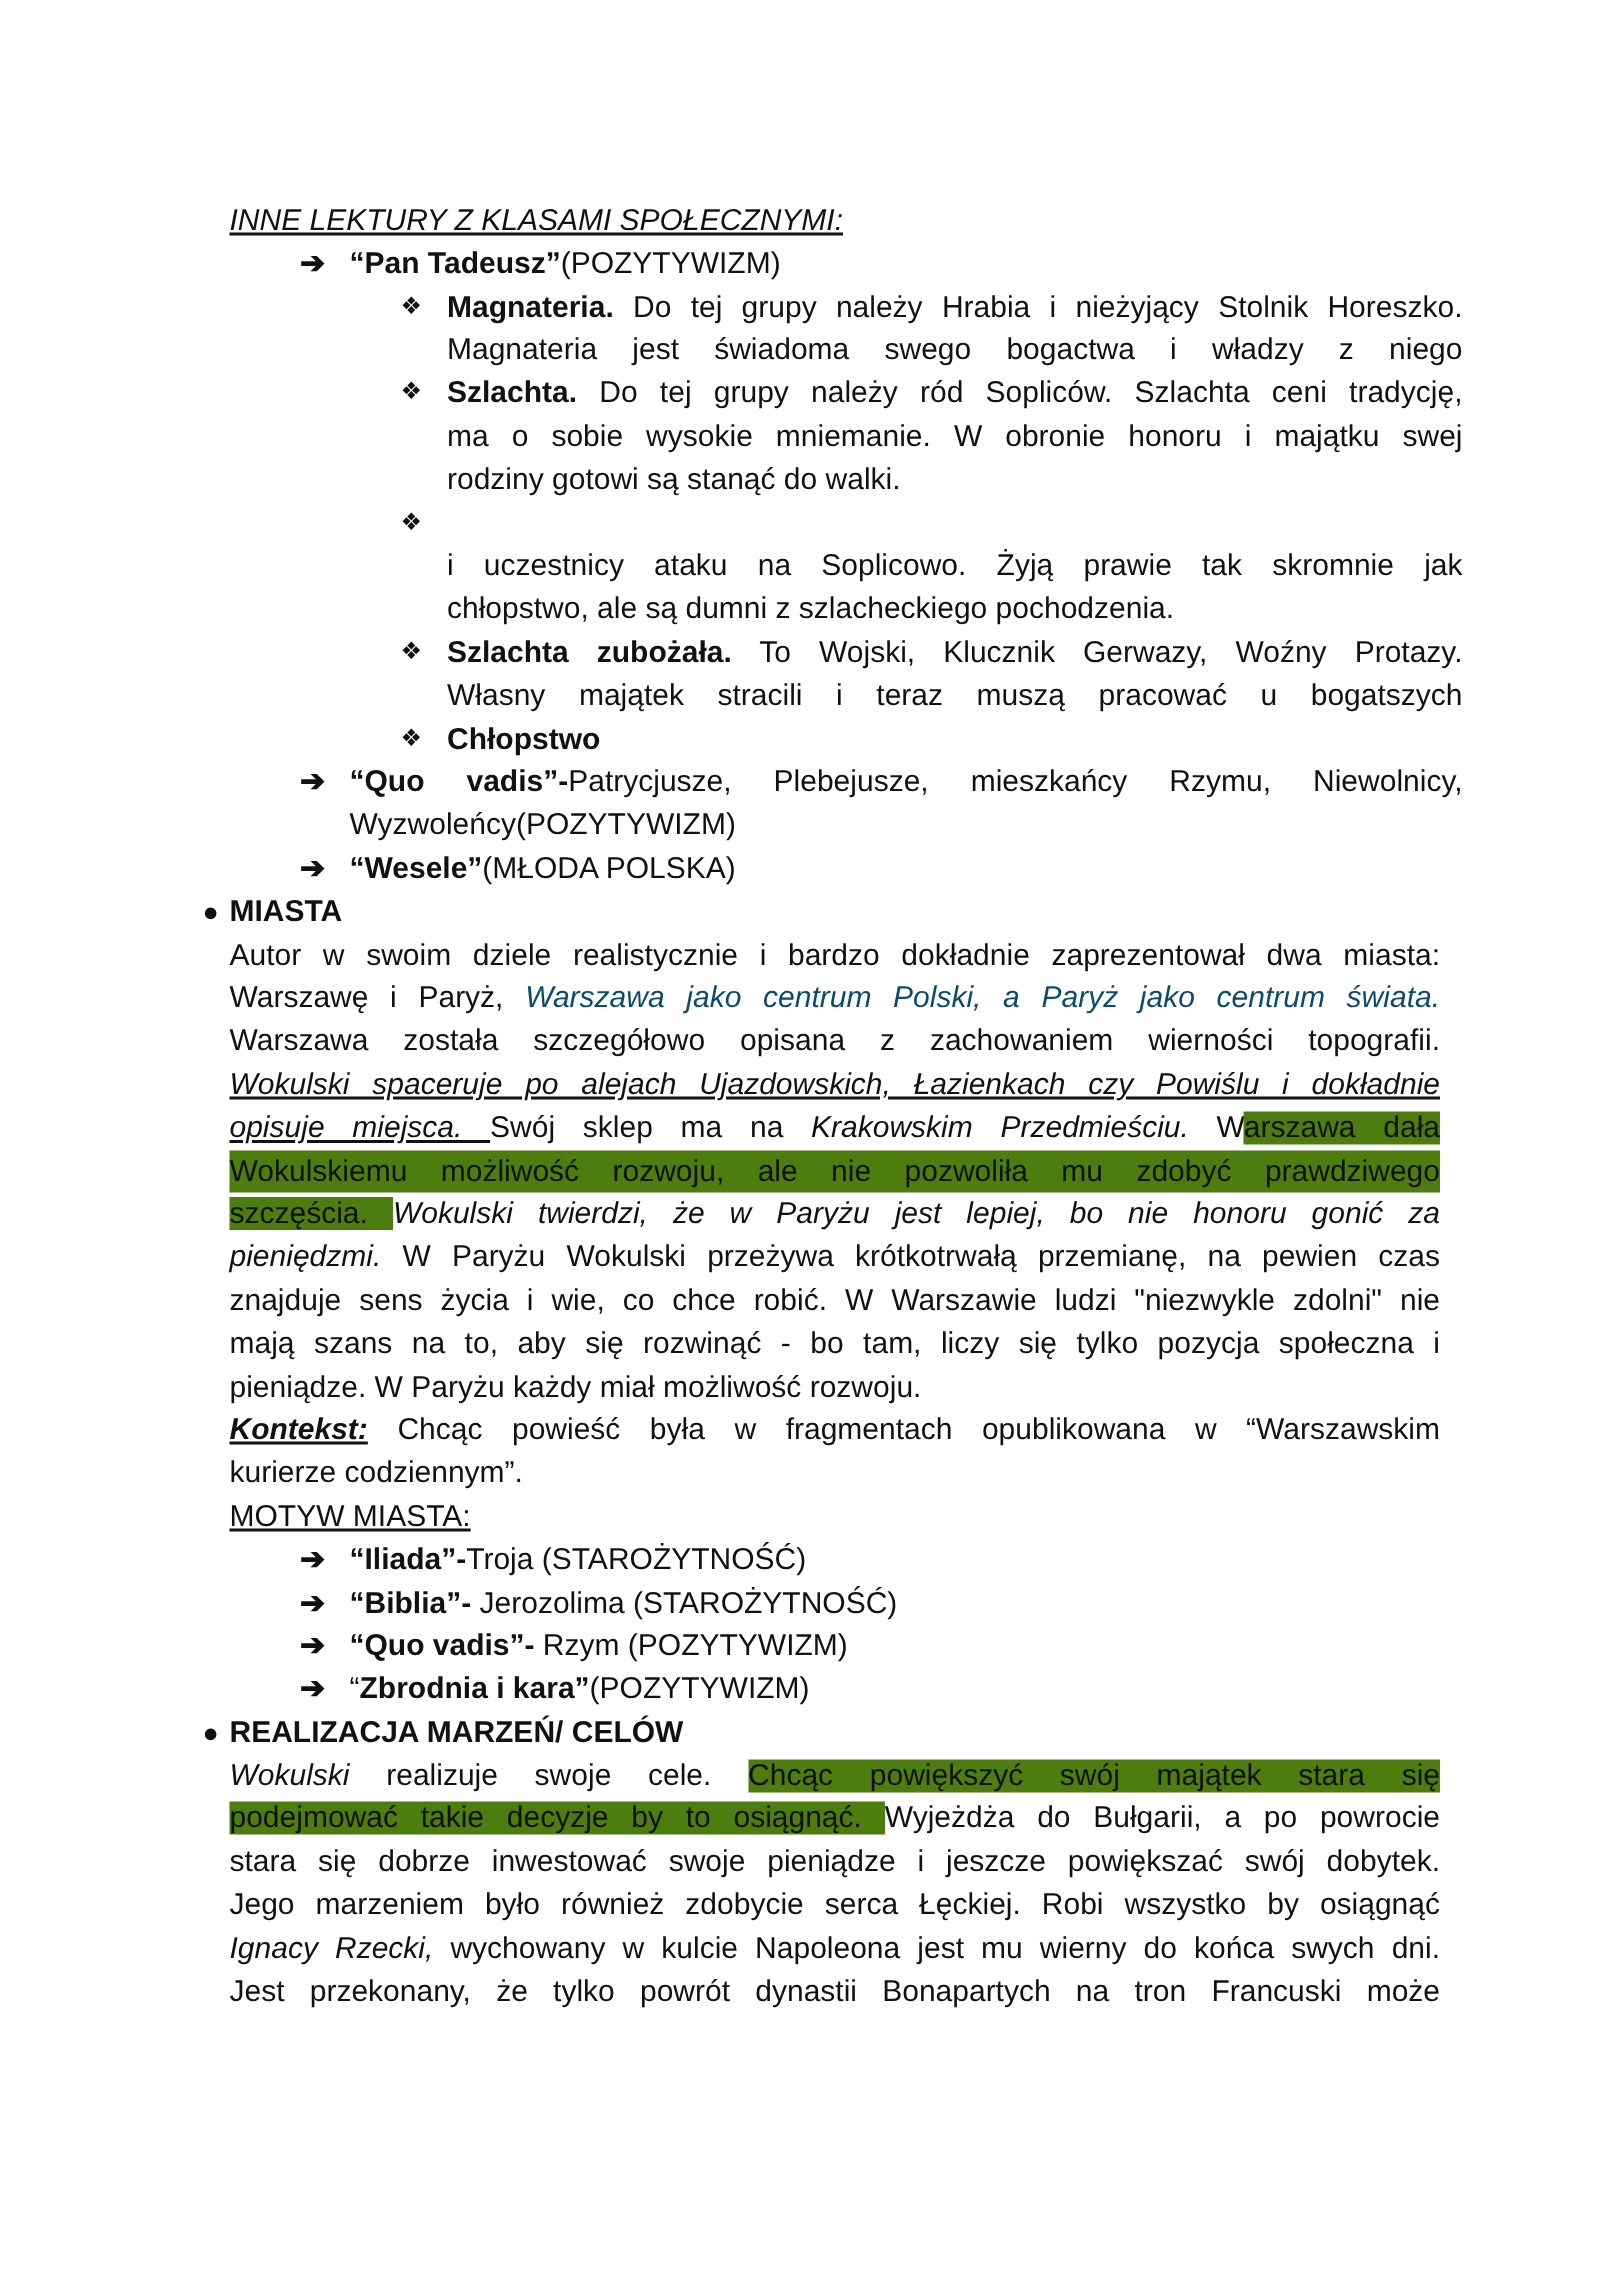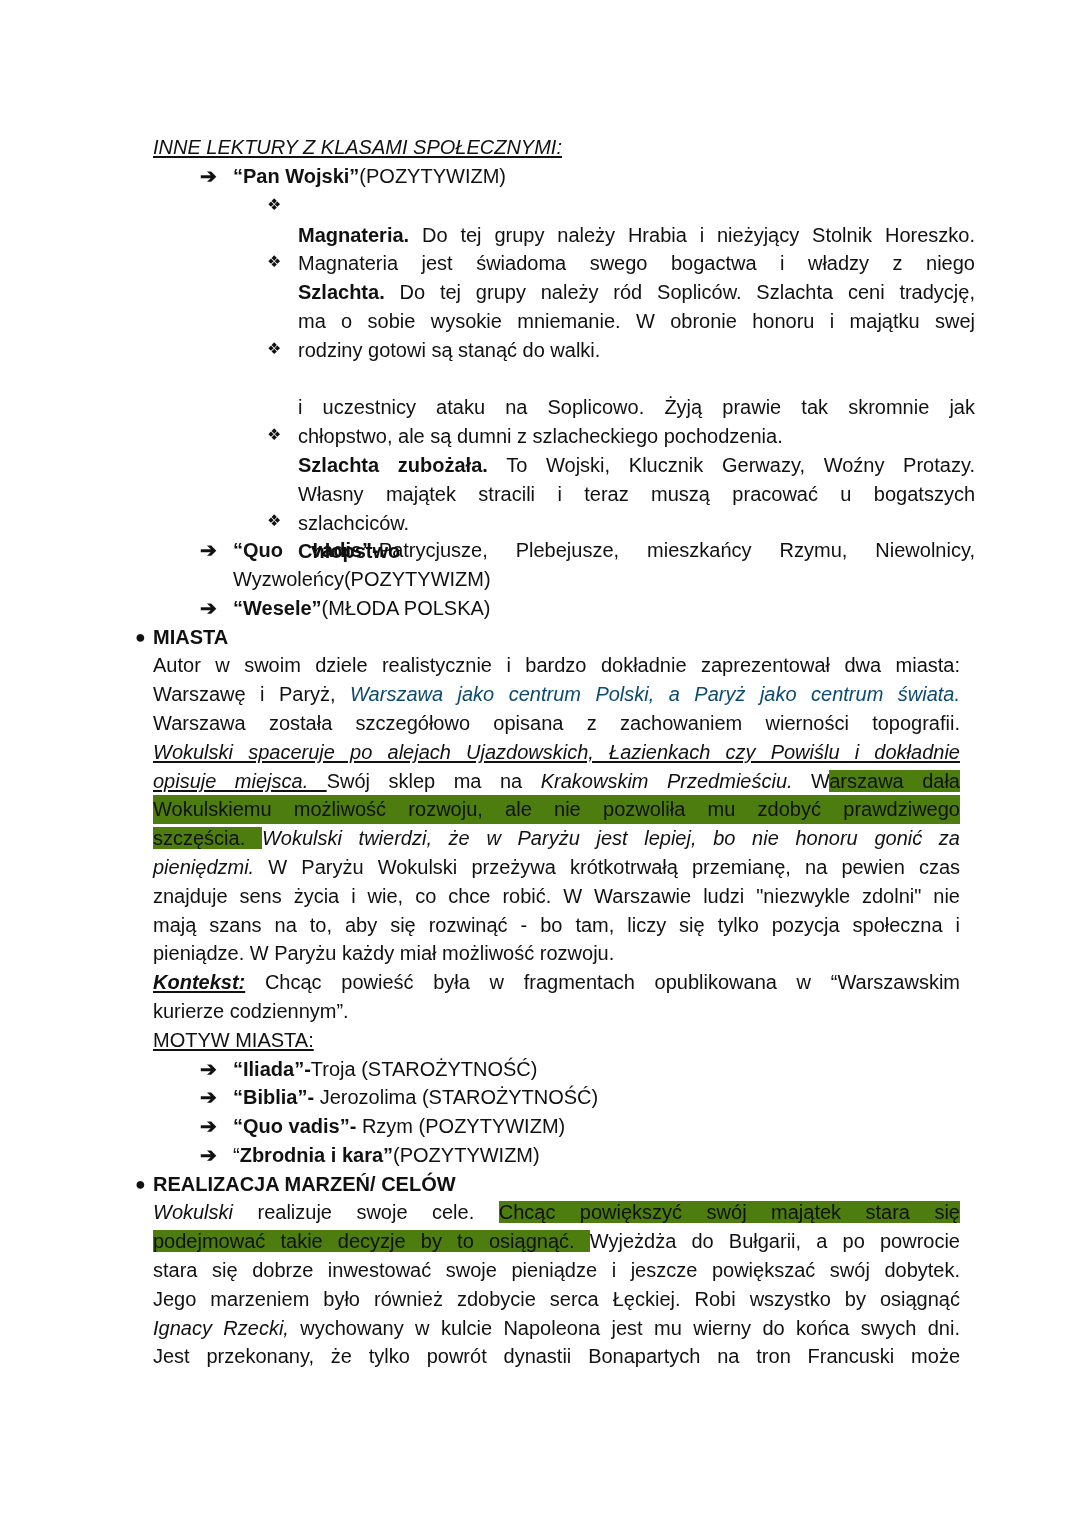--- a/index.html
+++ b/index.html
@@ -11,39 +11,39 @@
   .page { position: absolute; left: 0; top: 133px; width: 1080px; }
   .line { position: relative; white-space: nowrap; height: 28.8px; }
   .just { text-align: justify; text-align-last: justify; white-space: normal; }
   .b { font-weight: bold; }
   .i { font-style: italic; }
   .u { text-decoration: underline; text-underline-offset: 2px; }
   .purple { color: #0c4a6e; }
   .hl { background: #4d7c0f; }
   .col-main { position: absolute; left: 153px; width: 807px; }
   .col-arrow-text { position: absolute; left: 233px; width: 742px; }
-  .col-diamond-text { position: absolute; left: 298px; width: 677px; margin-top: 30px; }
+  .col-diamond-text { position: absolute; left: 298px; width: 677px; }
   .arrow { position: absolute; left: 200px; font-weight: bold; }
   .diamond { position: absolute; left: 267px; font-size: 16px; }
   .dot { position: absolute; left: 135px; font-size: 18px; }
   .block { position: relative; }
 </style>
 </head>
 <body>
 
 <div class="page">
 
   <div class="line">
     <span class="col-main i u">INNE LEKTURY Z KLASAMI SPOŁECZNYMI:</span>
   </div>
 
   <div class="line">
     <span class="arrow">➔</span>
     <span class="col-arrow-text">
-      <span class="b">“Pan Wojski”</span><span>(POZYTYWIZM)</span>
+      <span class="b">“Pan Tadeusz”</span><span>(POZYTYWIZM)</span>
     </span>
   </div>
 
   <div class="block">
     <div class="line">
       <span class="diamond">❖</span>
       <span class="col-diamond-text just"><span class="b">Magnateria.</span><span> Do tej grupy należy Hrabia i nieżyjący Stolnik Horeszko.</span></span>
     </div>
     <div class="line">
         <span class="col-diamond-text just">Magnateria jest świadoma swego bogactwa i władzy z niego</span>
@@ -75,23 +75,20 @@
       </div>
   </div>
 
   <div class="block">
     <div class="line">
       <span class="diamond">❖</span>
       <span class="col-diamond-text just"><span class="b">Szlachta zubożała.</span><span> To Wojski, Klucznik Gerwazy, Woźny Protazy.</span></span>
     </div>
     <div class="line">
         <span class="col-diamond-text just">Własny majątek stracili i teraz muszą pracować u bogatszych</span>
-      </div>
-    <div class="line">
-        <span class="col-diamond-text">szlachciców.</span>
       </div>
   </div>
 
   <div class="line">
     <span class="diamond">❖</span>
     <span class="col-diamond-text b">Chłopstwo</span>
   </div>
 
   <div class="block">
     <div class="line">

